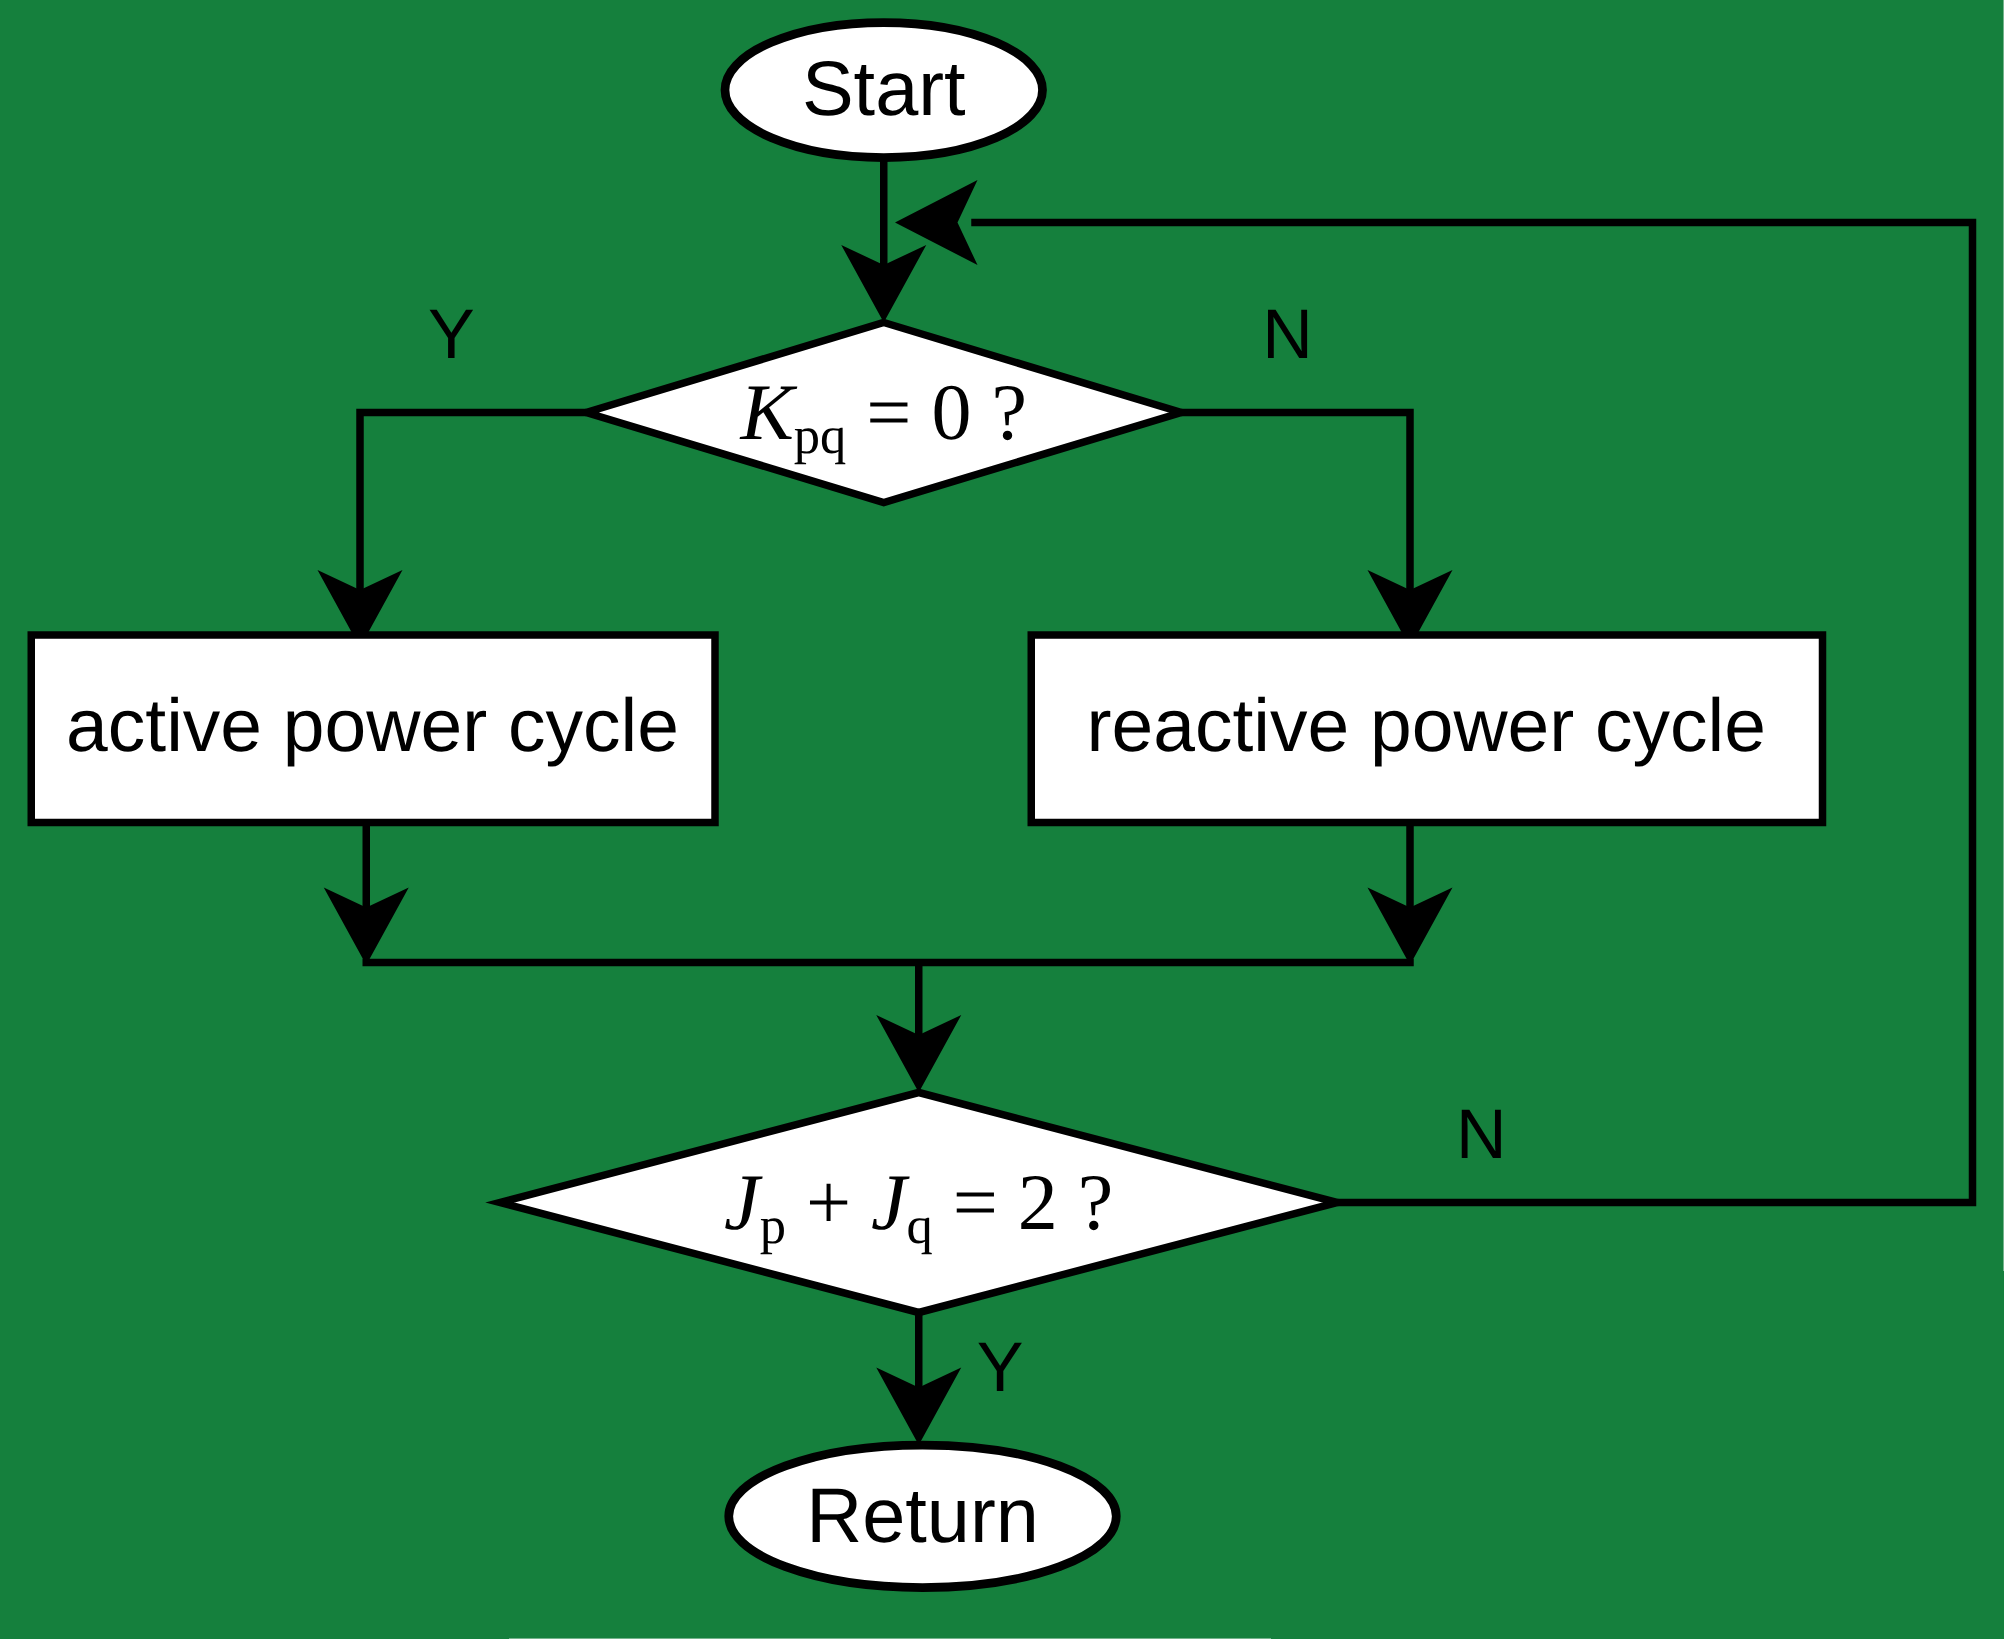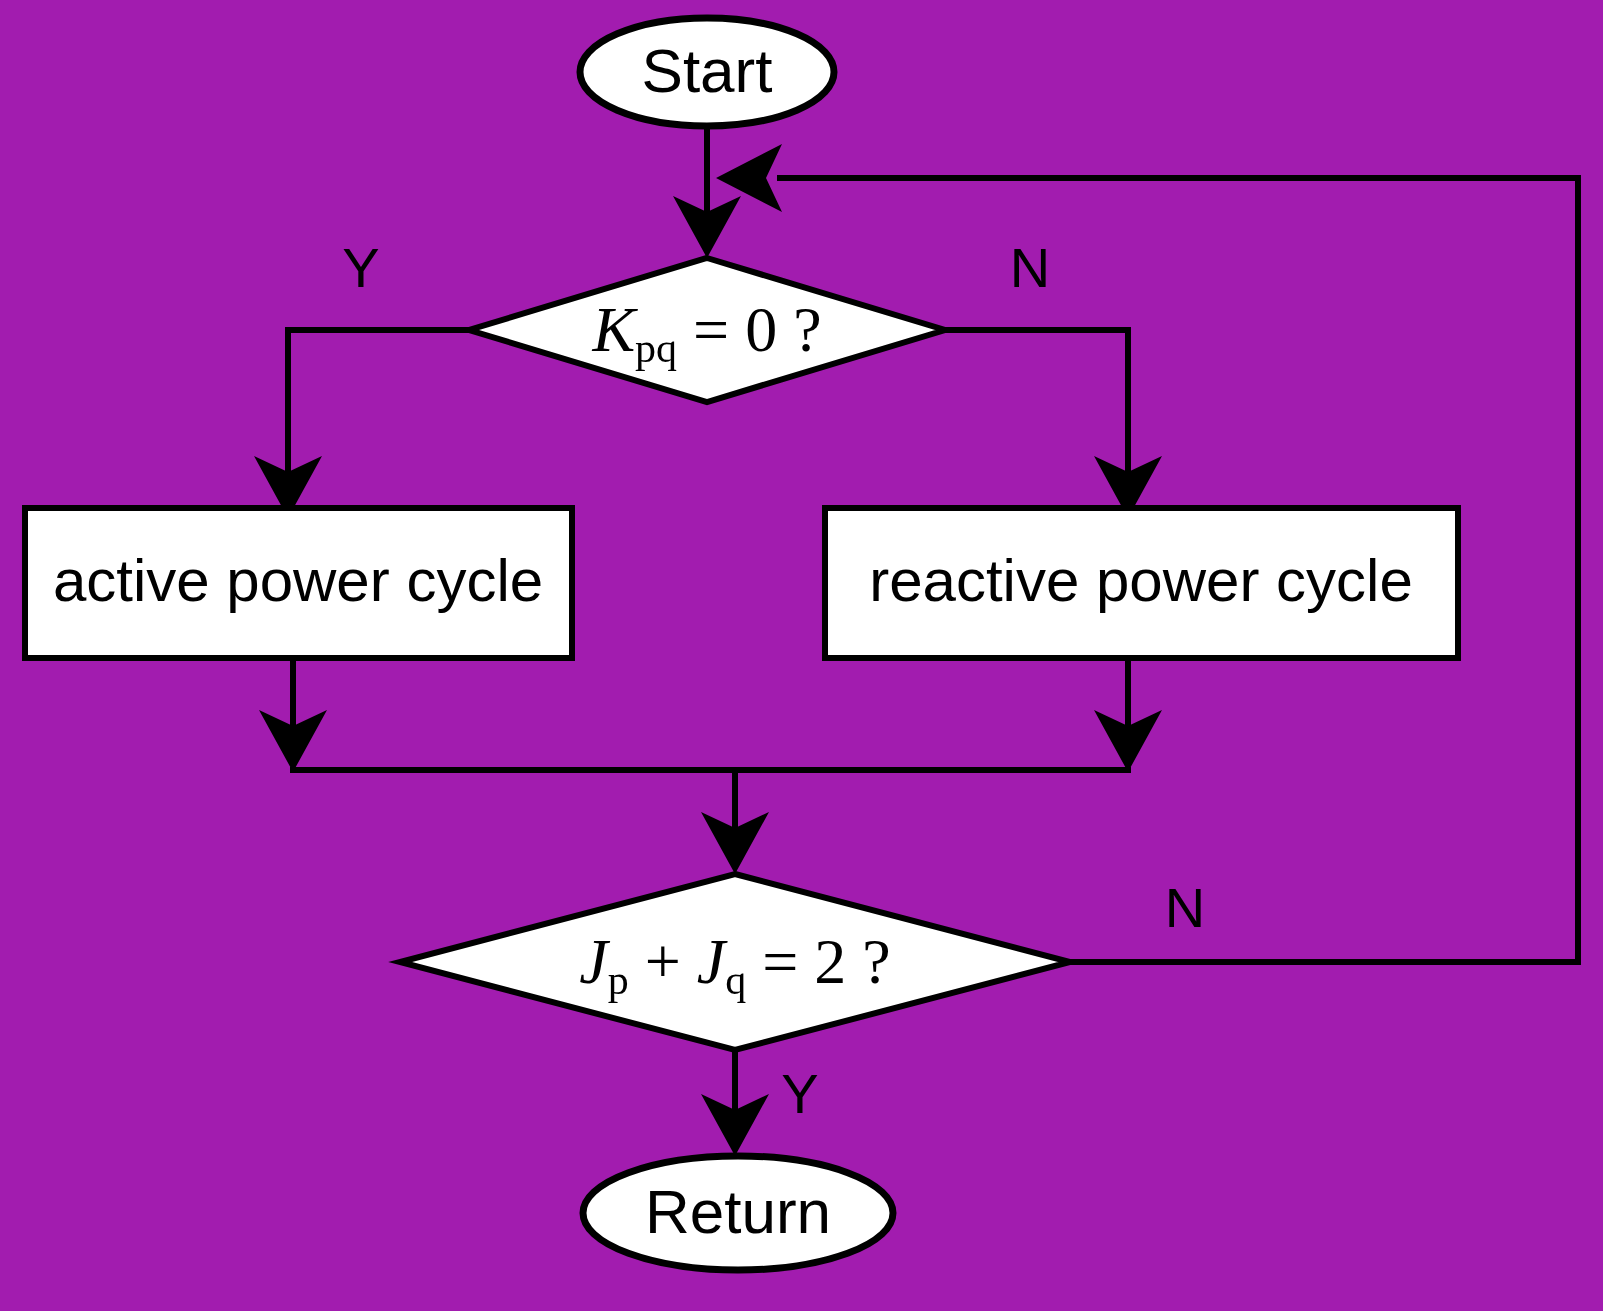--- a/index.html
+++ b/index.html
@@ -5,21 +5,21 @@
 <style>
   html, body {
     margin: 0;
     padding: 0;
     background: #ffffff;
   }
   #stage {
     position: relative;
     width: 1603px;
     height: 1311px;
-    background: #a21caf;
+    background: #15803d;
     overflow: hidden;
     font-family: "Liberation Sans", sans-serif;
   }
   svg#flow {
     position: absolute;
     left: 0;
     top: 0;
     width: 1603px;
     height: 1311px;
     display: block;

